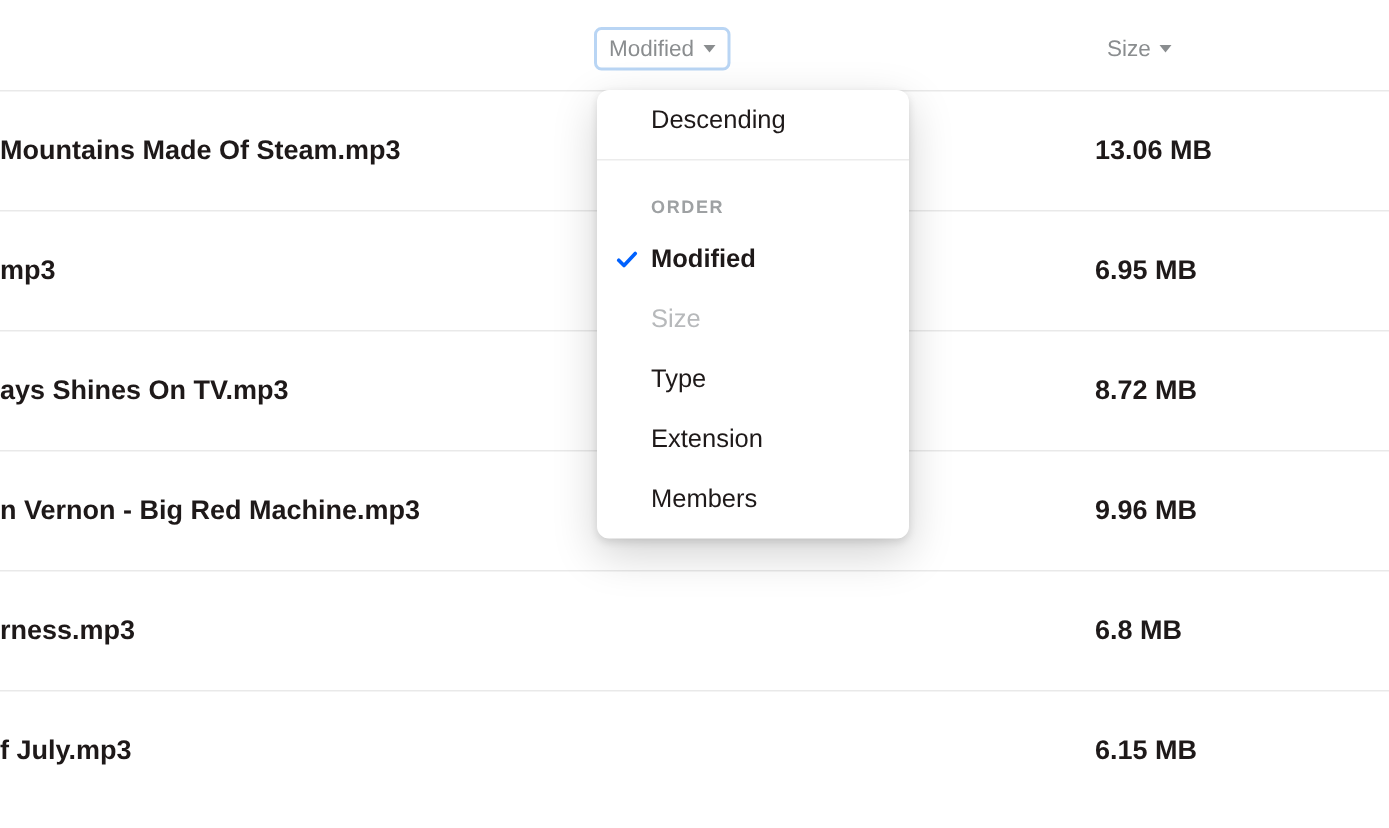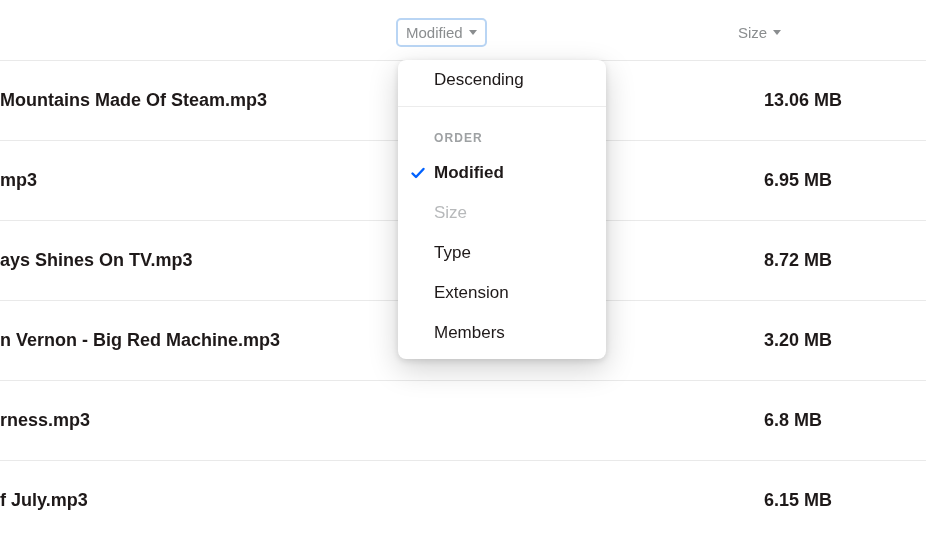--- a/index.html
+++ b/index.html
@@ -75,21 +75,21 @@
     position: absolute;
     left: 0;
     width: 395px;
     font-size: 18px;
     color: #1e1919;
     white-space: nowrap;
     overflow: hidden;
   }
   .cell-size {
     position: absolute;
-    left: 764px;
+    left: 730px;
     font-size: 18px;
     color: #1e1919;
     white-space: nowrap;
   }
 
   
   .dropdown {
     position: absolute;
     left: 398px;
     top: 60px;
@@ -166,21 +166,21 @@
       <div class="cell-size">6.95 MB</div>
     </div>
 
     <div class="row">
       <div class="cell-name">ays Shines On TV.mp3</div>
       <div class="cell-size">8.72 MB</div>
     </div>
 
     <div class="row">
       <div class="cell-name">n Vernon - Big Red Machine.mp3</div>
-      <div class="cell-size">3.20 MB</div>
+      <div class="cell-size">9.96 MB</div>
     </div>
 
     <div class="row">
       <div class="cell-name">rness.mp3</div>
       <div class="cell-size">6.8 MB</div>
     </div>
 
     <div class="row">
       <div class="cell-name">f July.mp3</div>
       <div class="cell-size">6.15 MB</div>

